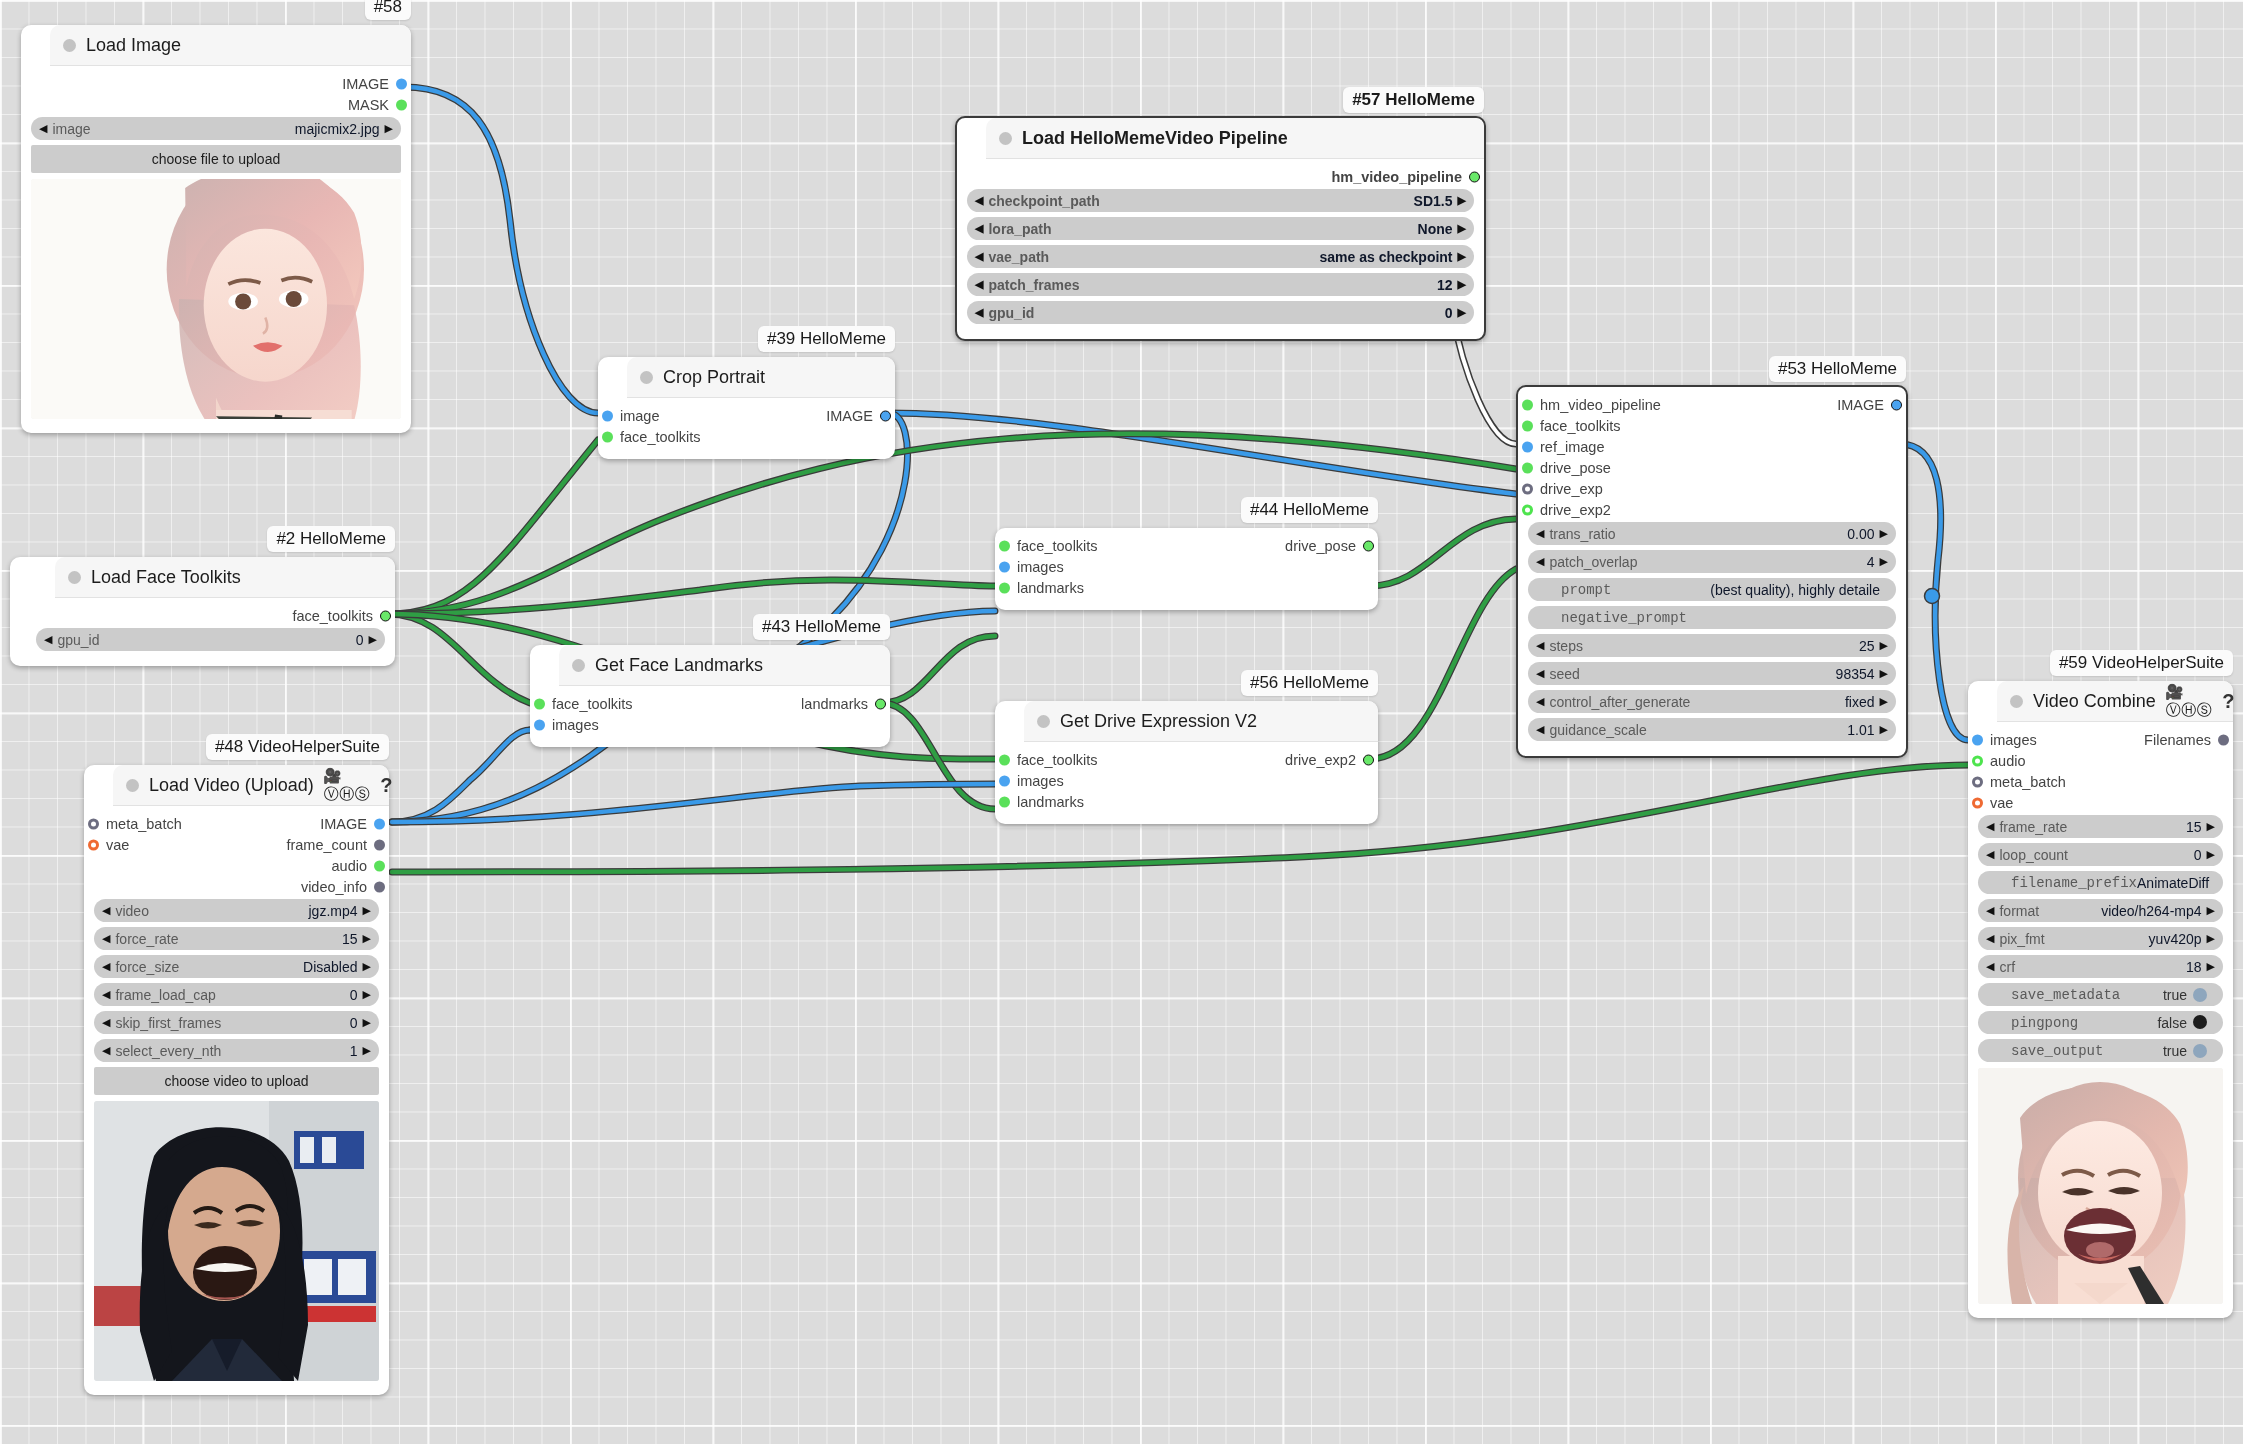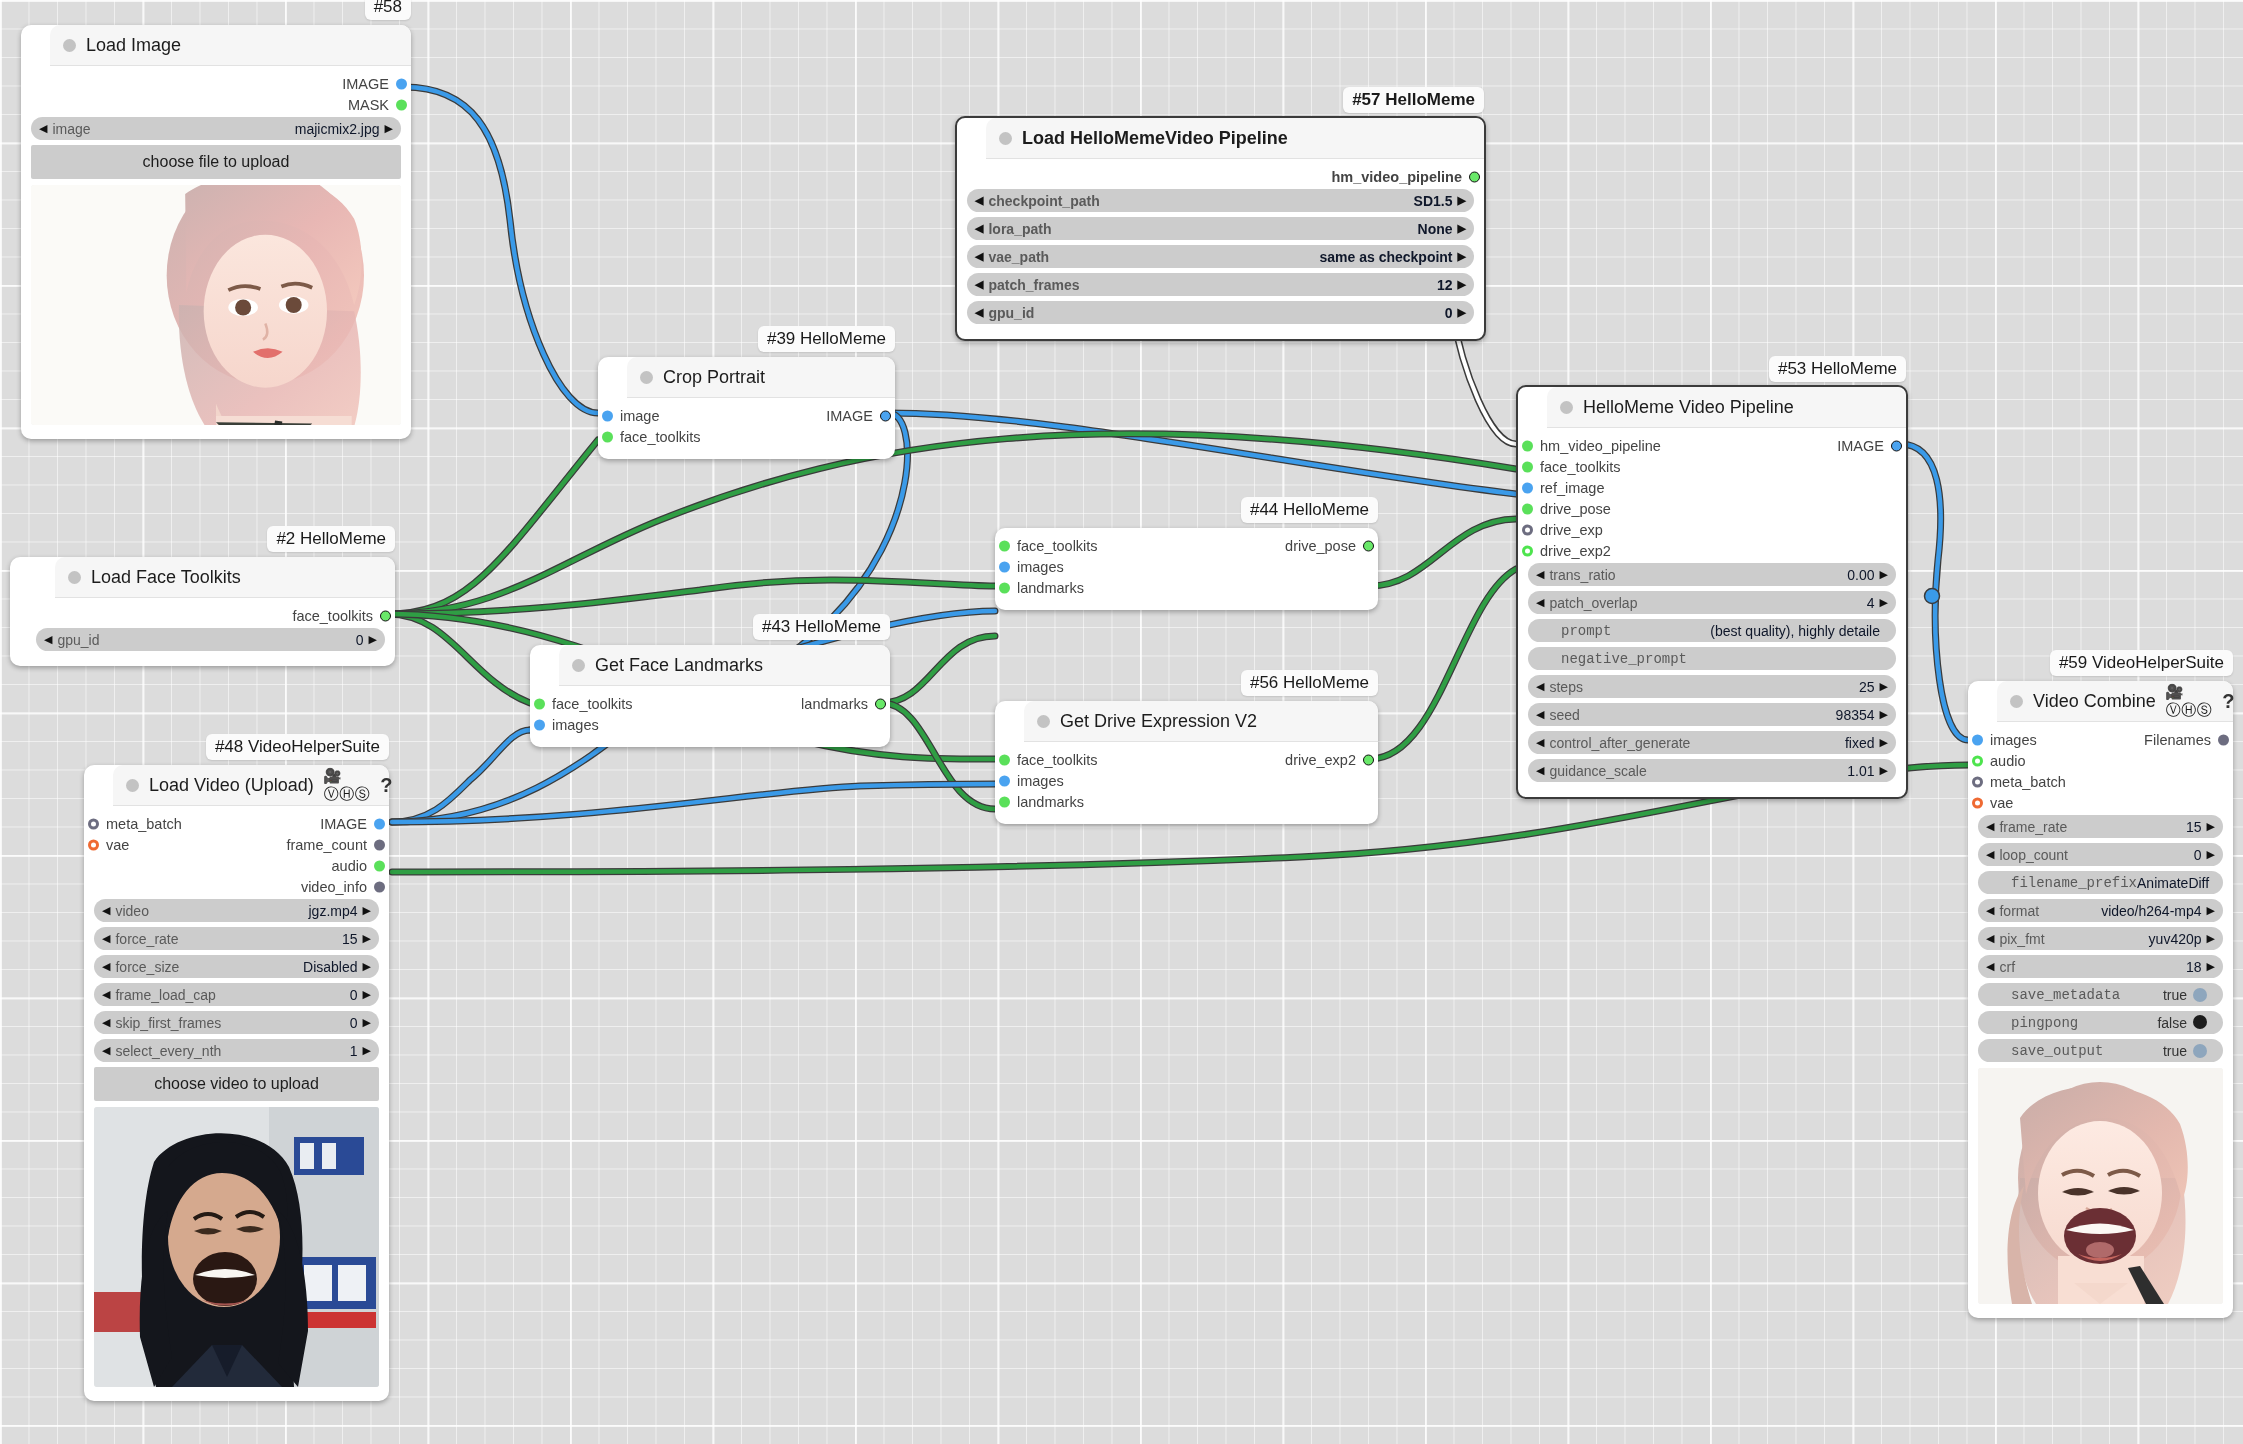--- a/index.html
+++ b/index.html
@@ -87,23 +87,23 @@
   .widget.no-arrows{justify-content:space-between;padding:0 16px;}
   .widget.no-arrows .wl{margin-left:17px;font-family:Liberation Mono, monospace;}
   .widget.text-w .wv{margin-left:auto;margin-right:0;}
   .widget .toggle{
     width:14px;height:14px;border-radius:50%;margin-left:6px;flex:0 0 auto;
   }
   .toggle.on{background:#8ea6bd;}
   .toggle.off{background:#1d1d1d;}
 
   .bigbutton{
-    margin:2px 10px 6px 10px;height:34px;background:#ccc;
+    margin:2px 10px 6px 10px;height:28px;background:#ccc;
     display:flex;align-items:center;justify-content:center;
-    font-size:16px;color:#1d1d1d;border-radius:2px;
+    font-size:14px;color:#1d1d1d;border-radius:2px;
   }
 
   .thumb{margin:6px 10px 4px 10px;border-radius:3px;overflow:hidden;background:#f2f2f2;}
   .thumb svg{display:block;width:100%;height:100%;}
 
   
   #node-58{left:21px;top:25px;width:390px;}
   #node-57{left:955px;top:116px;width:531px;font-weight:bold;}
   #node-39{left:598px;top:357px;width:297px;}
   #node-53{left:1516px;top:385px;width:392px;}
@@ -301,24 +301,20 @@
     </div>
     <div class="io-row io-in">
       <span class="dot left green"></span>
       <span>face_toolkits</span>
     </div>
   </div>
 </div>
 
 <div class="node outlined" id="node-53">
   <div class="node-badge">#53 HelloMeme</div>
-  <div class="node-title">
-    <span class="collapse-dot"></span>
-    <span class="title-text">HelloMeme Video Pipeline</span>
-  </div>
   <div class="node-body">
     <div class="io-row io-both">
       <span class="dot left green"></span>
       <span>hm_video_pipeline</span>
       <span>IMAGE</span>
       <span class="dot right blue-ring"></span>
     </div>
     <div class="io-row io-in">
       <span class="dot left green"></span>
       <span>face_toolkits</span>

